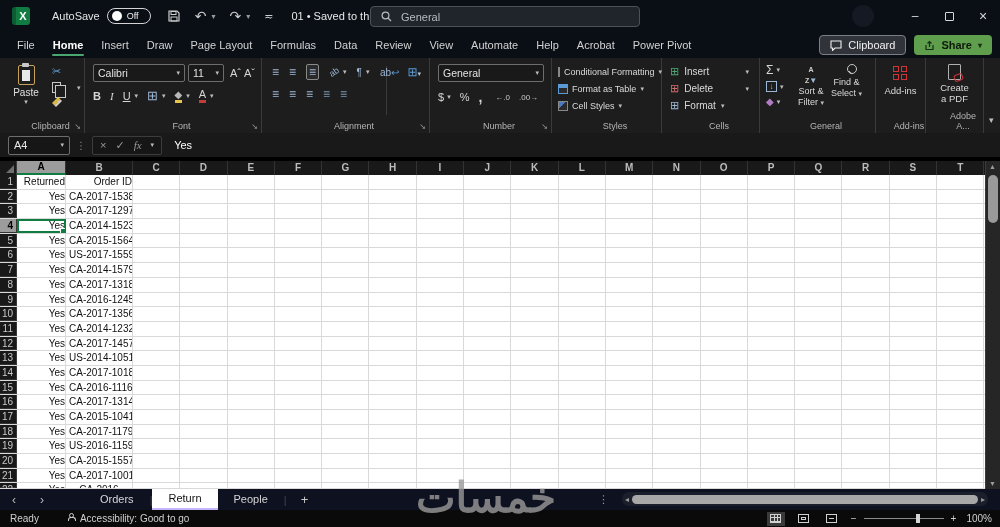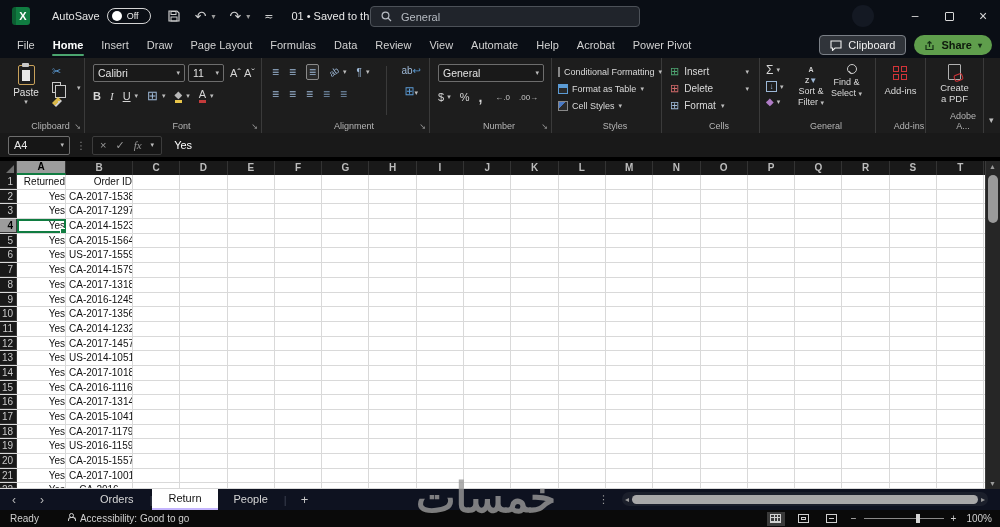--- a/index.html
+++ b/index.html
@@ -24,21 +24,21 @@
   .winbtn { width:34px; height:32px; display:flex; align-items:center; justify-content:center; color:#d8d8d8; font-size:12px; }
   .restore-box { width:9px; height:9px; border:1px solid #d8d8d8; border-radius:1px; }
 
   
   .menubar { position:absolute; top:32px; left:0; width:1000px; height:26px; background:#0a0e15; display:flex; align-items:center; font-size:11px; }
   .mtab { padding:5px 9px 6px; color:#d2d2d2; position:relative; }
   .mtab.active { color:#fff; font-weight:bold; }
   .mtab.active::after { content:""; position:absolute; left:8px; right:8px; bottom:1px; height:2px; background:#4ba56f; border-radius:1px; }
   .menubar-right { position:absolute; right:8px; top:3px; display:flex; gap:8px; align-items:center; }
   .comments-btn { display:flex; align-items:center; gap:6px; background:#30343a; border:1px solid #7a7f86; border-radius:4px; padding:2px 10px; font-size:11px; color:#f0f0f0; height:20px; }
-  .share-btn { display:flex; align-items:center; gap:6px; background:#5f9e4c; border-radius:10px; padding:2px 10px; font-size:11px; color:#0e1a0c; font-weight:bold; height:20px; }
+  .share-btn { display:flex; align-items:center; gap:6px; background:#5f9e4c; border-radius:4px; padding:2px 10px; font-size:11px; color:#0e1a0c; font-weight:bold; height:20px; }
   .share-btn .dd { font-size:8px; color:#143015; }
 
   
   .ribbon { position:absolute; top:58px; left:0; width:1000px; height:75px; background:#1d1d1d; display:flex; }
   .rgroup { position:relative; border-right:1px solid #3a3a3a; height:100%; flex-shrink:0; }
   .glabel { position:absolute; bottom:2px; left:17px; right:0; text-align:center; font-size:9px; color:#b5b5b5; }
   .launcher { position:absolute; bottom:2px; right:3px; font-size:8px; color:#9a9a9a; }
   .dd { font-size:7px; color:#bdbdbd; }
   .ic { color:#cfcfcf; }
   .combo { background:#191919; border:1px solid #6d6d6d; border-radius:2px; height:18px; display:flex; align-items:center; justify-content:space-between; padding:0 4px; font-size:10.5px; color:#e2e2e2; }
@@ -61,21 +61,21 @@
   .fontrow1 { display:flex; gap:3px; align-items:center; }
   .fontrow2 { display:flex; gap:9px; align-items:center; margin-top:6px; font-size:11.5px; }
   .u-yellow { border-bottom:3px solid #e8c54a; padding-bottom:0px; }
   .u-red { border-bottom:3px solid #c43b3b; padding-bottom:0px; }
 
   
   .g-align { width:168px; padding:6px 4px 0 10px; }
   .alrow { display:flex; gap:10px; align-items:center; font-size:12px; color:#9db8d6; }
   .alrow + .alrow { margin-top:7px; }
   .boxed { border:1px solid #8a8a8a; border-radius:2px; padding:0 2px; background:#2a2a2a; }
-  .al-right-col { position:absolute; right:8px; top:7px; display:flex; flex-direction:column; gap:8px; align-items:center; font-size:10px; }
+  .al-right-col { position:absolute; right:8px; top:7px; display:flex; gap:8px; align-items:center; font-size:10px; }
   .al-sep { position:absolute; right:42px; top:8px; bottom:18px; width:1px; background:#3a3a3a; }
   .merge-icon { color:#5b9bd5; font-size:12px; }
 
   
   .g-num { width:122px; padding:6px 6px 0 8px; }
   .numrow2 { display:flex; gap:9px; align-items:center; margin-top:7px; font-size:12px; color:#d0d0d0; }
   .tinydec { font-size:8px; color:#c9c9c9; letter-spacing:0; }
 
   
   .g-styles { width:110px; padding:5px 0 0 6px; }

